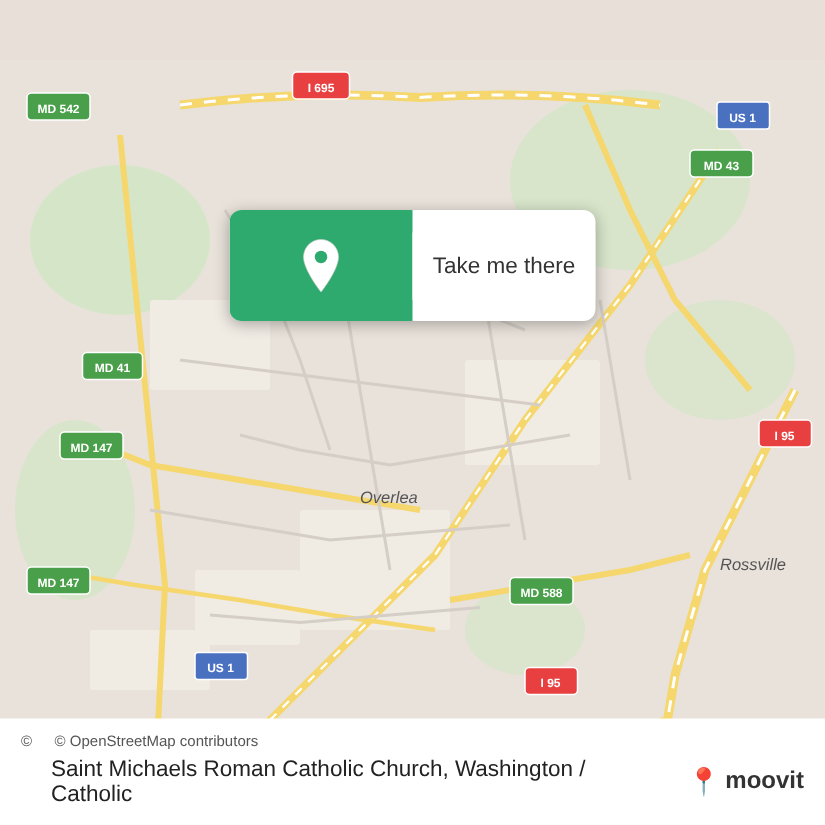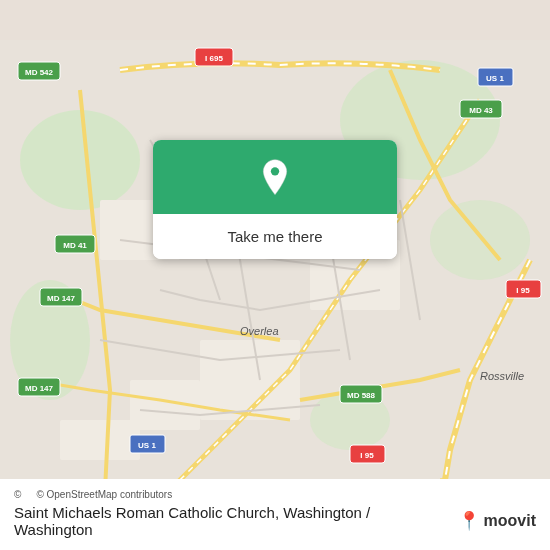--- a/index.html
+++ b/index.html
@@ -21,21 +21,21 @@
 
     .map-overlay-card {
       position: absolute;
       top: 140px;
       left: 153px;
       width: 244px;
       background: white;
       border-radius: 8px;
       box-shadow: 0 2px 10px rgba(0,0,0,0.3);
       display: flex;
-      flex-direction: column;
+      flex-direction: row;
       align-items: center;
       overflow: hidden;
     }
 
     .map-card-green {
       background-color: #2eaa6e;
       width: 100%;
       padding: 18px 0 16px 0;
       display: flex;
       justify-content: center;
@@ -83,20 +83,21 @@
       color: #555;
     }
 
     .location-title {
       font-size: 15px;
       font-weight: 500;
       color: #222;
       display: flex;
       align-items: center;
       justify-content: space-between;
+      margin-left: 20px;
     }
 
     .moovit-logo {
       display: flex;
       align-items: center;
       gap: 3px;
       font-weight: bold;
       font-size: 16px;
       color: #333;
     }
@@ -223,21 +224,21 @@
   </div>
 
   <div class="bottom-bar">
     <div class="osm-credit">
       <span class="copyright">©</span>
       <span style="margin-left:12px;">© OpenStreetMap contributors</span>
     </div>
     <div class="location-title">
       <span>
         <span>Saint Michaels Roman Catholic Church, Washington /</span><br>
-        <span>Washington</span>
+        <span>Catholic</span>
       </span>
       <div class="moovit-logo">
         <span class="moovit-pin">📍</span>
         <span>moovit</span>
       </div>
     </div>
   </div>
 
 </div>
 

